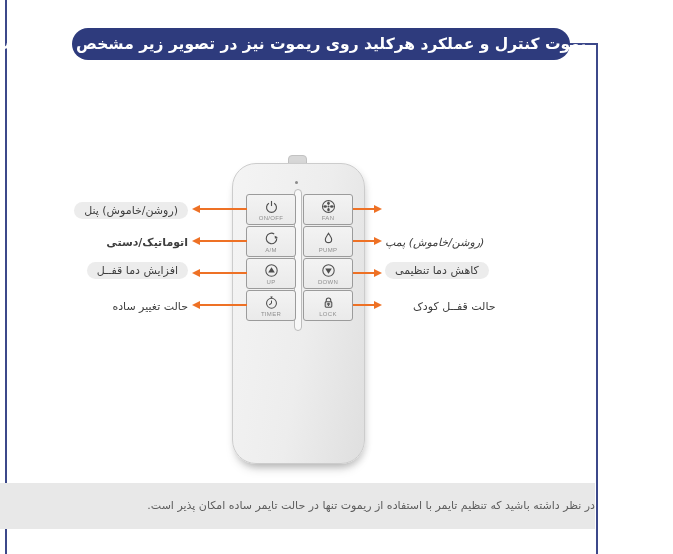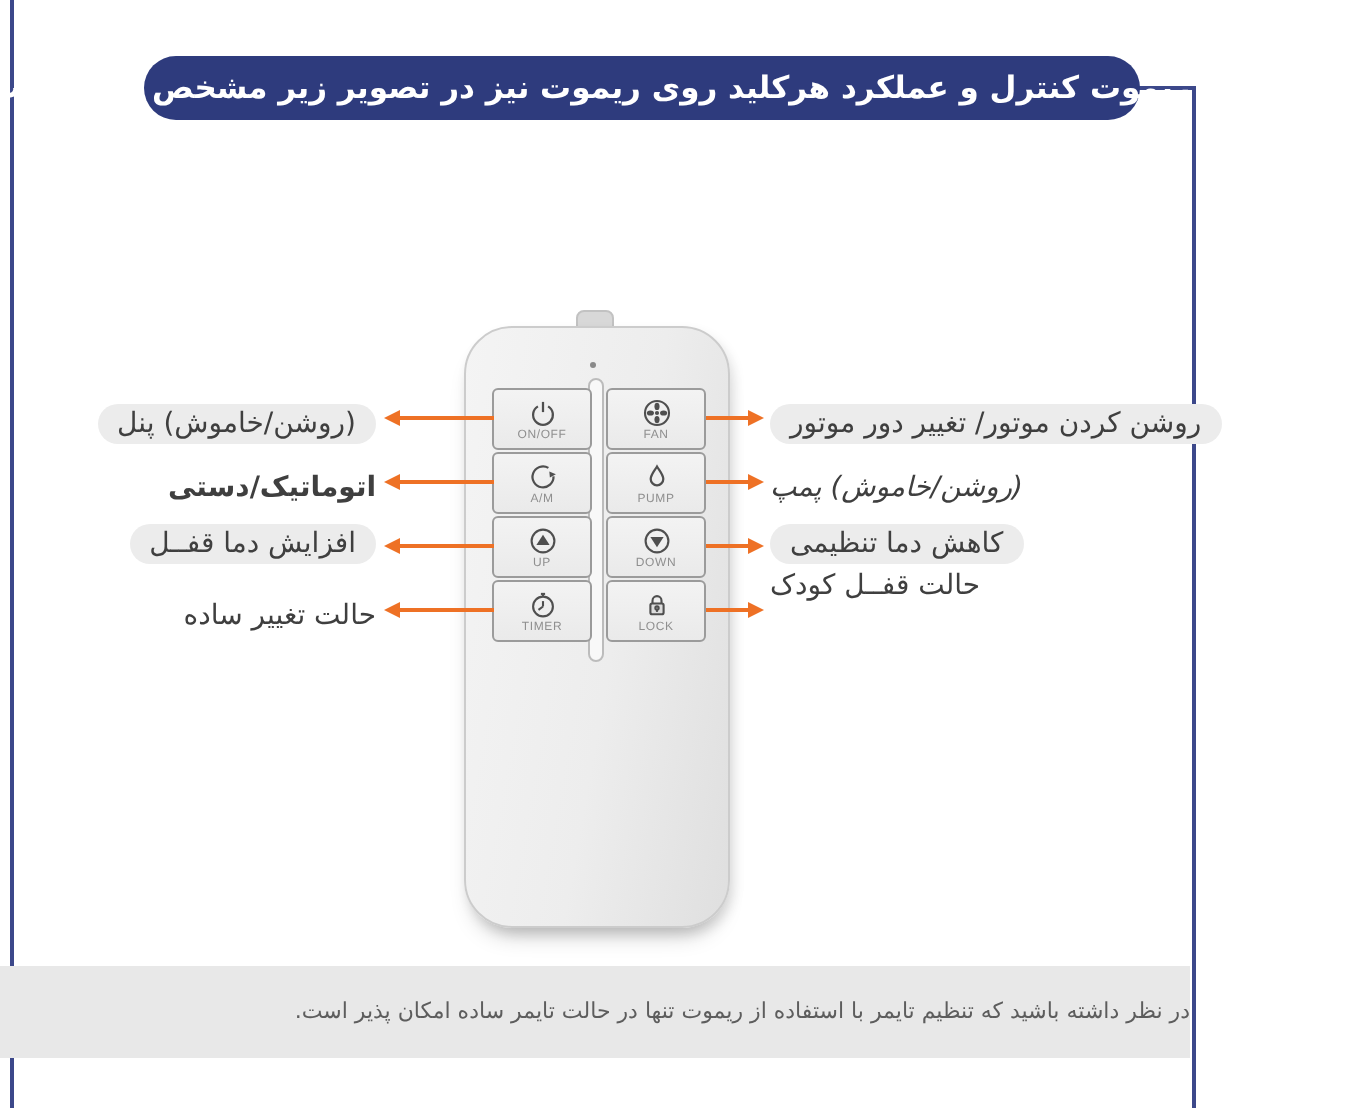--- a/index.html
+++ b/index.html
@@ -30,21 +30,21 @@
   .cell{position:absolute;width:48px;height:29px;border:1px solid #9b9b9b;border-radius:3px;
        display:flex;flex-direction:column;align-items:center;justify-content:center;
        background:linear-gradient(#f3f3f3,#eaeaea);}
   .col-l{left:246px;} .col-r{left:303px;}
   .row0{top:194px;} .row1{top:226px;} .row2{top:258px;} .row3{top:290px;}
   .cell svg{display:block;}
   .cell .klabel{font-size:6px;line-height:6px;color:#8f8f8f;letter-spacing:.3px;margin-top:1px;
        font-family:"Liberation Sans","DejaVu Sans",sans-serif;}
 
   
-  .callout{position:absolute;direction:rtl;white-space:nowrap;font-size:14px;color:#3f3f3f;}
+  .callout{position:absolute;direction:rtl;white-space:nowrap;font-size:11px;color:#3f3f3f;}
   .pill{background:#ececec;border-radius:10px;padding:2px 10px;}
   .lbl-left{right:485px;text-align:right;}
   .lbl-right{left:385px;text-align:left;}
 
   
   .arrow{position:absolute;display:flex;align-items:center;}
   .arrow .shaft{height:2.6px;background:#ee7125;}
   .head-l{width:0;height:0;border-top:4.5px solid transparent;border-bottom:4.5px solid transparent;
           border-right:8px solid #ee7125;}
   .head-r{width:0;height:0;border-top:4.5px solid transparent;border-bottom:4.5px solid transparent;
@@ -163,24 +163,23 @@
       </svg>
     </span>
     <span class="klabel">LOCK</span>
   </div>
 
   <div class="callout lbl-left pill" style="top:202px;">(روشن/خاموش) پنل</div>
   <div class="callout lbl-left" style="top:236px;font-weight:bold;">اتوماتیک/دستی</div>
   <div class="callout lbl-left pill" style="top:262px;">افزایش دما قفــل</div>
   <div class="callout lbl-left" style="top:300px;">حالت تغییر ساده</div>
 
-  <div class="callout lbl-right pill" style="top:202px;">روشن کردن موتور/ تغییر دور موتور</div>
   <div class="callout lbl-right" style="top:236px;font-style:italic;">(روشن/خاموش) پمپ</div>
   <div class="callout lbl-right pill" style="top:262px;">کاهش دما تنظیمی</div>
-  <div class="callout lbl-right" style="top:285px;">حالت قفــل کودک</div>
+  <div class="callout lbl-right" style="top:300px;margin-left:28px;">حالت قفــل کودک</div>
 
   <div class="arrow arr-left ay0">
       <span class="head-l"></span>
       <span class="shaft"></span>
     </div>
   <div class="arrow arr-left ay1">
       <span class="head-l"></span>
       <span class="shaft"></span>
     </div>
   <div class="arrow arr-left ay2">

